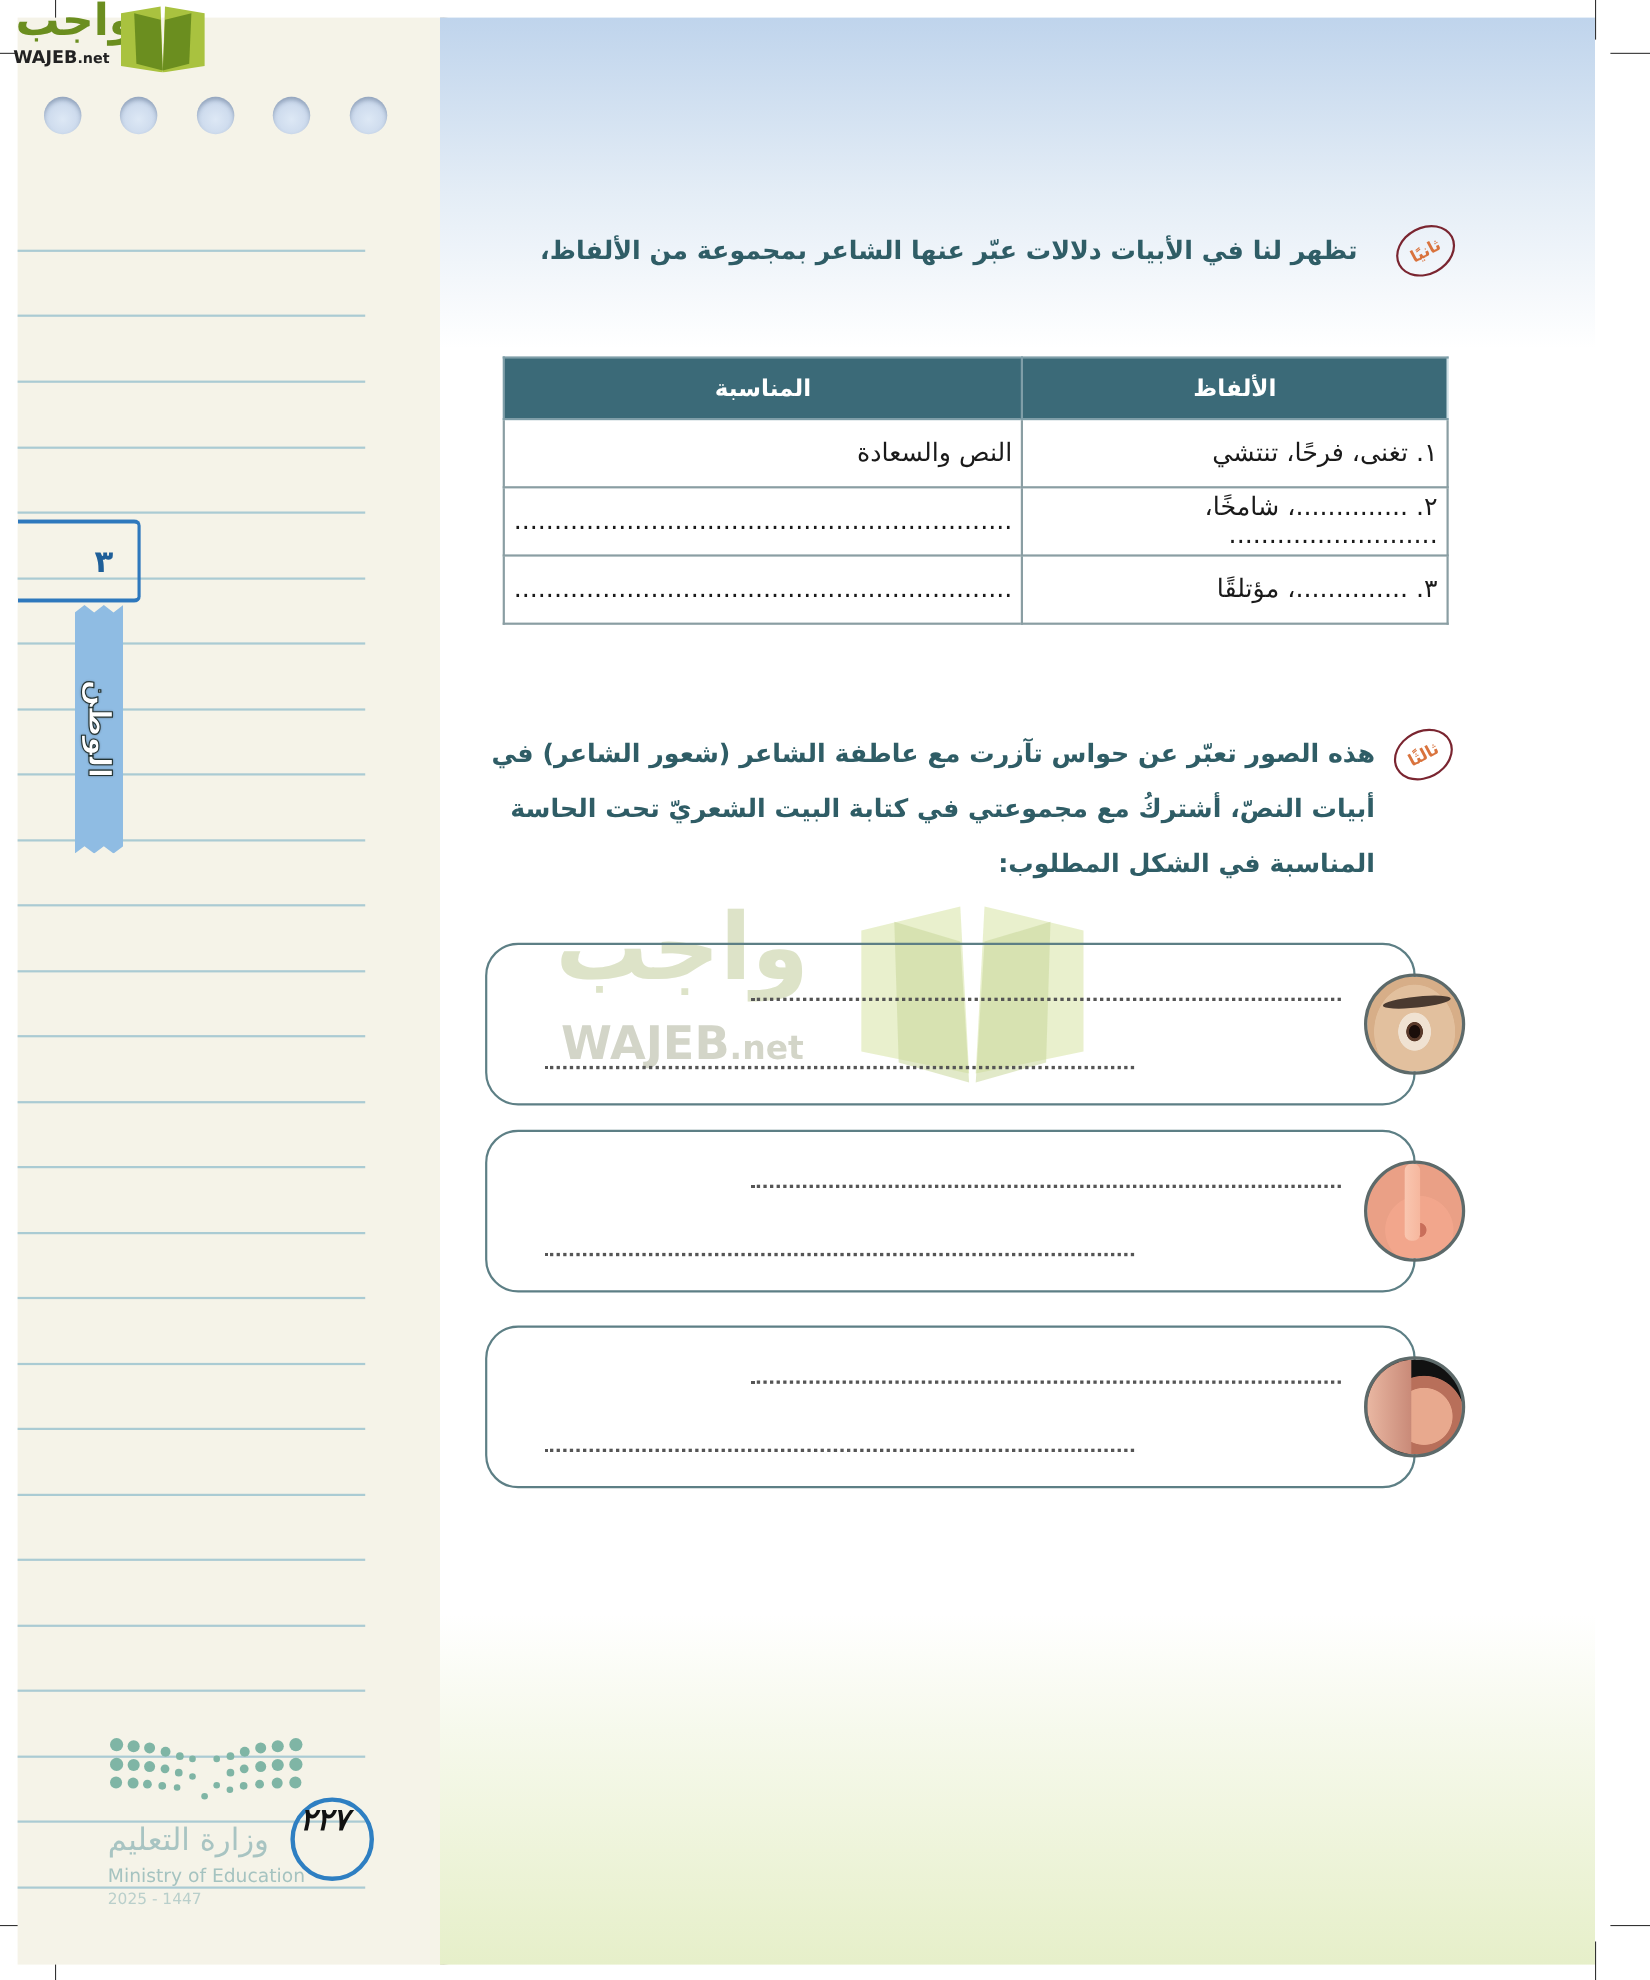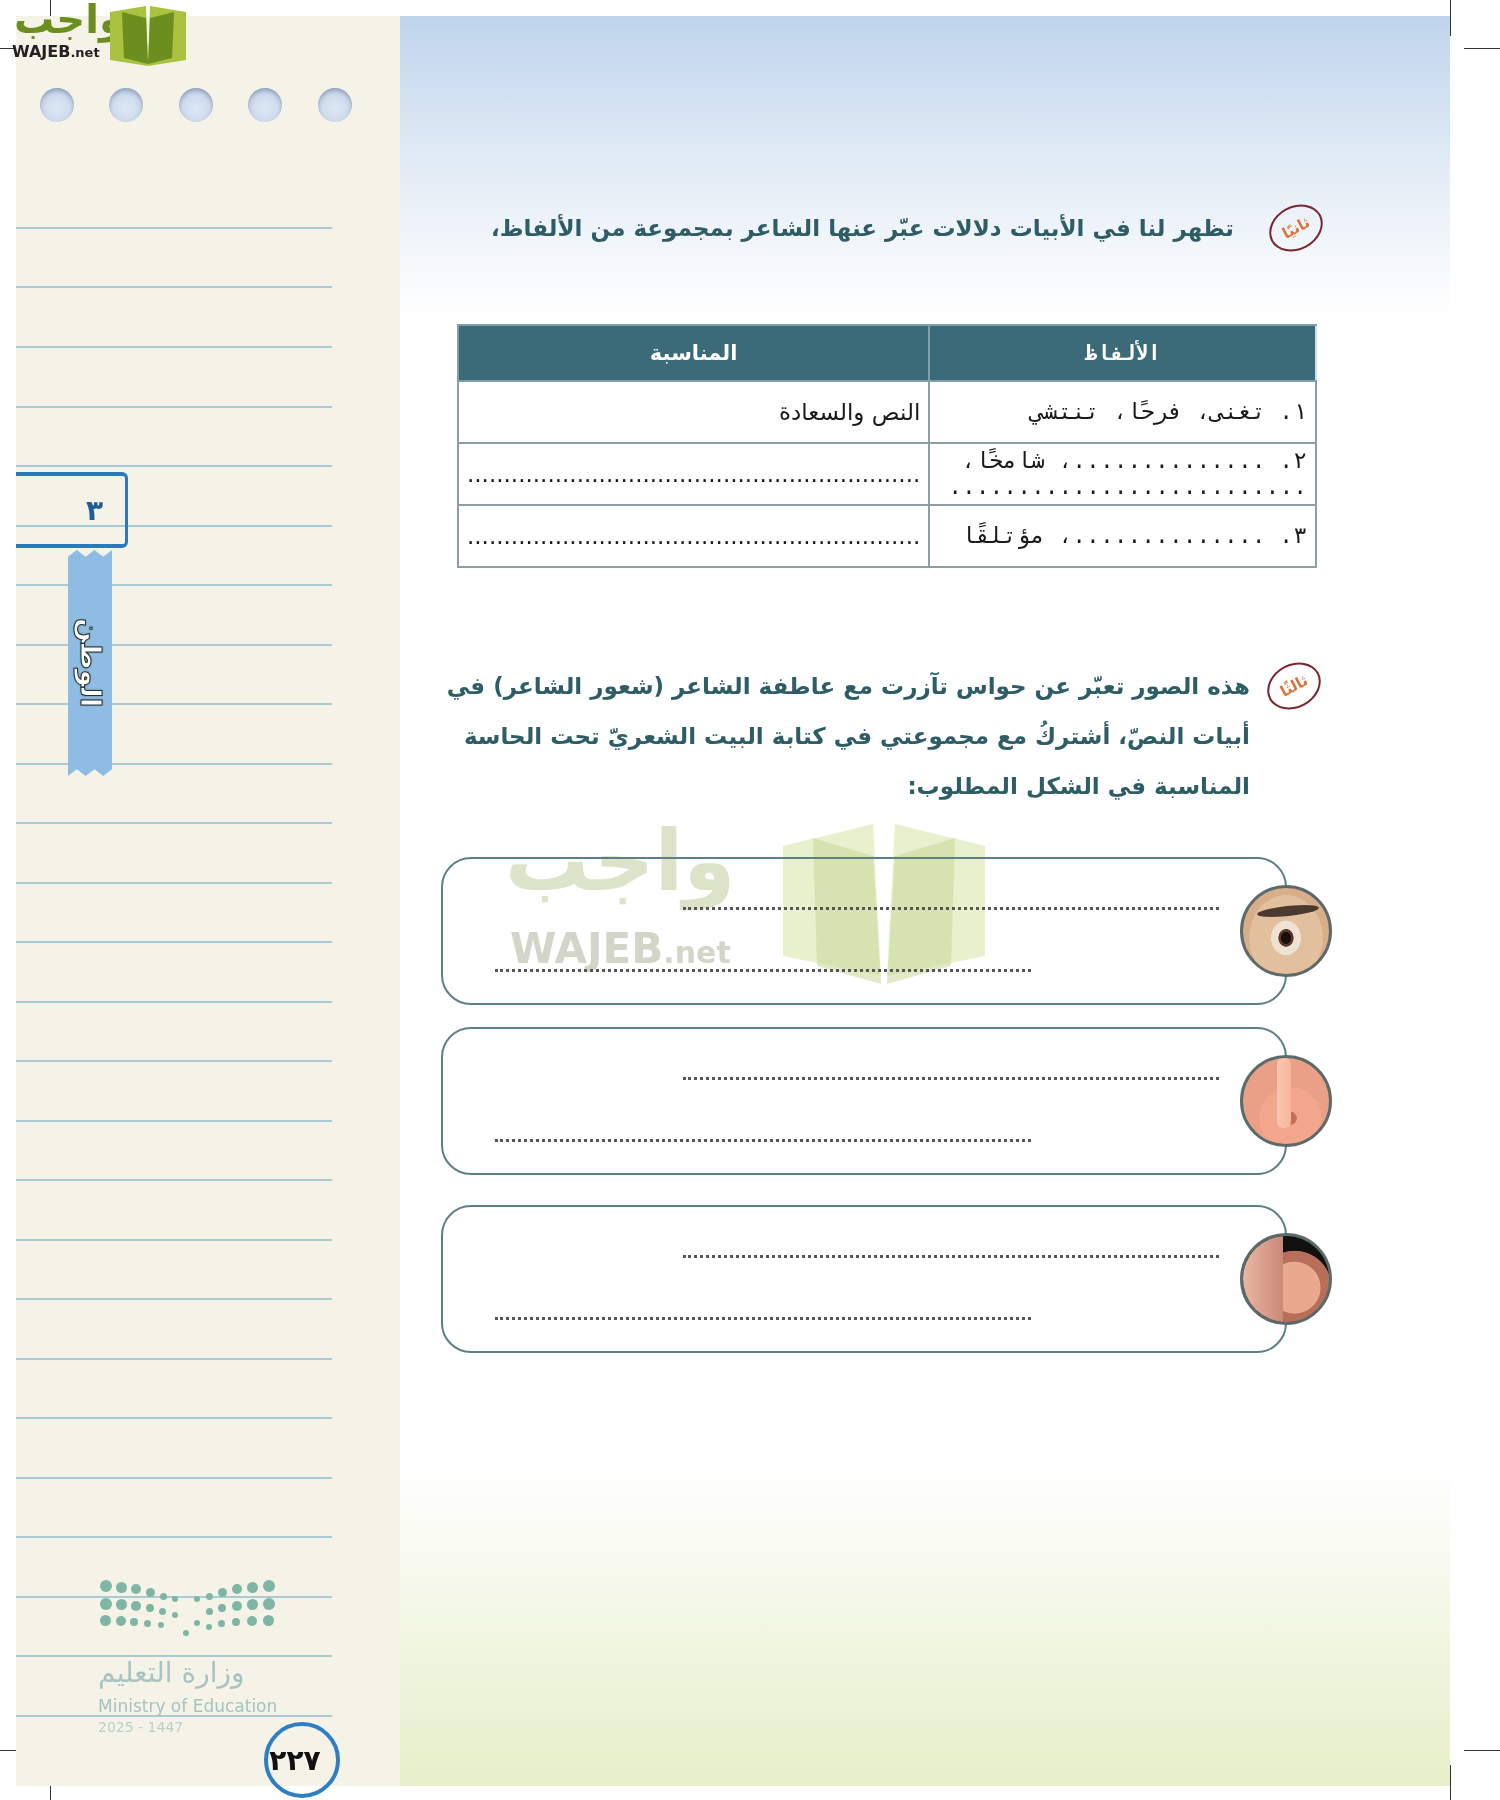--- a/index.html
+++ b/index.html
@@ -57,22 +57,22 @@
     -webkit-text-stroke: 1px #233; text-shadow: 0 0 2px #333;
   }
 
   
   .moe-dots { position: absolute; left: 84px; top: 1564px; width: 180px; height: 62px; }
   .moe-dots span { position: absolute; border-radius: 50%; background: #7fb5a5; }
   .moe-ar { position: absolute; left: 82px; top: 1640px; font-size: 28px; color: #a8c4c2; direction: rtl; letter-spacing: 1px; }
   .moe-en { position: absolute; left: 82px; top: 1680px; font-size: 17px; color: #a5c3c0; font-family: "DejaVu Sans", sans-serif; }
   .moe-year { position: absolute; left: 82px; top: 1703px; font-size: 14px; color: #b9cfcb; }
   .page-num {
-    position: absolute; left: 248px; top: 1706px; width: 76px; height: 76px; border-radius: 50%;
-    border: 4px solid #2e7fc2; display: flex; align-items: center; justify-content: center;
+    position: absolute; left: 248px; top: 1618px; width: 76px; height: 76px; border-radius: 50%;
+    border: 4px solid #2e7fc2; display: flex; align-items: flex-start; justify-content: center; font-style: italic;
   }
   .page-num .n { font-size: 28px; font-weight: bold; color: #111; margin-left: -14px; }
 
   
   .main {
     position: absolute; left: 400px; top: 16px; width: 1050px; height: 1770px;
     background: linear-gradient(to bottom, #bfd4ec 0%, #e4edf6 9%, #ffffff 17%, #ffffff 82%, #f6f9ec 88%, #e6efc9 100%);
   }
 
   .badge {
@@ -93,21 +93,21 @@
     border-collapse: collapse; direction: rtl;
   }
   .tbl th {
     background: #3b6a78; color: #ffffff; font-size: 21px; font-weight: bold; height: 56px;
     border: 2px solid #7f9ea8; border-right-color: #cfe0e5;
   }
   .tbl td {
     height: 62px; border: 2px solid #8a9ea3; font-size: 23px; color: #1a1a1a;
     text-align: right; padding: 0 8px 0 8px; background: #fff;
   }
-  .tbl th:first-child, .tbl td:first-child { width: 483px; font-family: Liberation Mono, monospace; }
+  .tbl th:first-child, .tbl td:first-child { width: 483px; }
   .dots { color: #555; letter-spacing: 0; font-size: 12px; }
 
   
   .abox {
     position: absolute; left: 441px; width: 846px; height: 148px;
     border: 2px solid #5d7f85; border-radius: 30px; background: transparent;
   }
   .abox .line1, .abox .line2 {
     position: absolute; height: 0; border-top: 3px dotted #555;
   }

